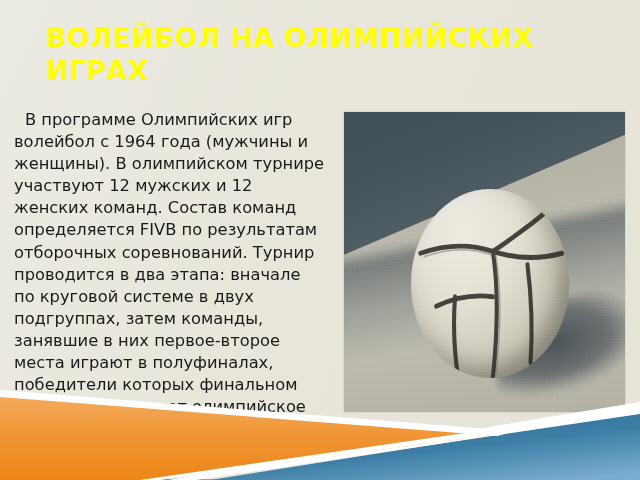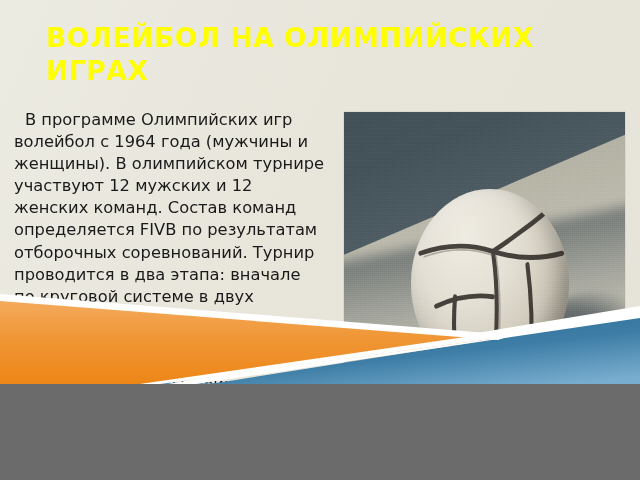--- a/index.html
+++ b/index.html
@@ -4,21 +4,21 @@
 <title>Волейбол на Олимпийских играх</title>
 <style>
   html, body {
     margin: 0;
     padding: 0;
     background: #6b6b6b;
   }
   .slide {
     position: relative;
     width: 640px;
-    height: 384px;
+    height: 480px;
     overflow: hidden;
     background: #e9e7dd;
     font-family: "DejaVu Sans", "Liberation Sans", sans-serif;
     -webkit-font-smoothing: antialiased;
   }
 
   
   .bg-tint {
     position: absolute;
     inset: 0;

